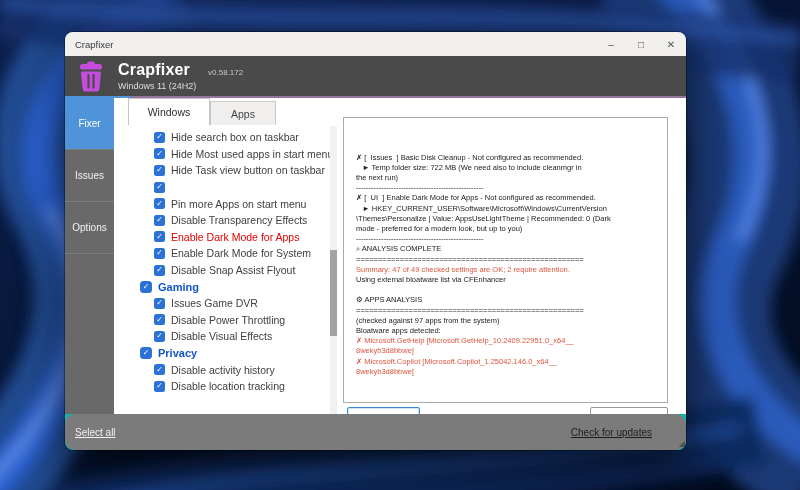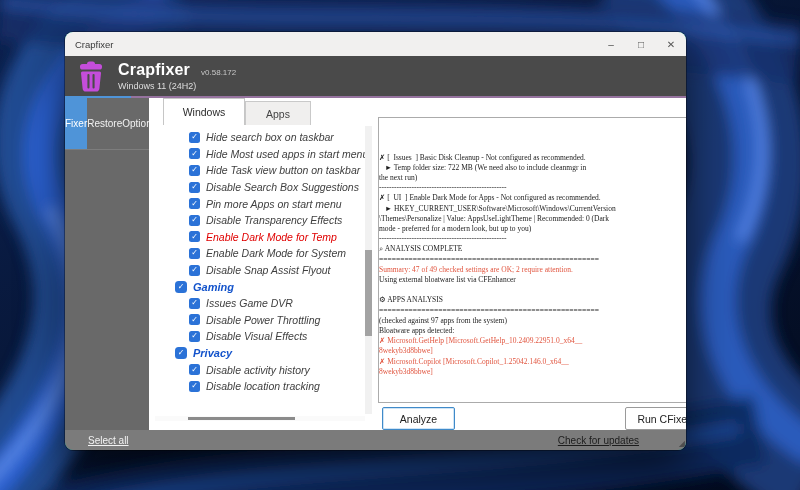--- a/index.html
+++ b/index.html
@@ -26,30 +26,30 @@
   .win-controls { display: flex; height: 100%; }
   .win-btn { width: 30px; height: 100%; display: flex; align-items: center; justify-content: center;
              font-size: 10px; color: #555; cursor: default; }
   .header {
     height: 40px; background: #4a4a4a; display: flex; align-items: center;
     padding-left: 13px; flex: 0 0 auto;
   }
   .trash-wrap { width: 30px; margin-right: 10px; display: flex; align-items: center; }
   .header-text .line1 { display: flex; align-items: baseline; }
   .app-name { font-size: 16px; font-weight: bold; color: #ffffff; letter-spacing: .2px; }
-  .app-version { font-size: 8px; color: #c7c7c7; margin-left: 11px; }
+  .app-version { font-size: 8px; color: #c7c7c7; margin-left: 18px; }
   .app-os { font-size: 9px; color: #dedede; margin-top: 2px; }
   .accent-strip { height: 2px; display: flex; flex: 0 0 auto; }
   .accent-strip .seg-left { width: 66px; background: #4f94d8; }
   .accent-strip .seg-right { flex: 1; background: #96739f; }
 
   .body-row { flex: 1; display: flex; min-height: 0; background: #fff; }
 
   
-  .sidebar { width: 84px; background: #696969; display: flex; flex-direction: row; flex: 0 0 auto; }
+  .sidebar { width: 49px; background: #696969; display: flex; flex-direction: column; flex: 0 0 auto; }
   .side-item {
     height: 52px; display: flex; align-items: center; justify-content: center;
     color: #f2f2f2; font-size: 10px; border-bottom: 1px solid #7d7d7d; cursor: default;
   }
   .side-item.active { background: #4f94d8; color: #ffffff; }
 
   
   .main { flex: 1; position: relative; background: #ffffff; }
   .tab { position: absolute; display: flex; align-items: center; justify-content: center;
          font-size: 10.5px; color: #2c2c2c; cursor: default; }
@@ -62,51 +62,52 @@
   .chk-row { height: 16.6px; display: flex; align-items: center; padding-left: 34px; }
   .chk-row.group { padding-left: 20px; }
   .chk-box {
     width: 11px; height: 11px; border-radius: 2.5px; background: #2b72d7;
     display: flex; align-items: center; justify-content: center; flex: 0 0 auto; cursor: default;
   }
   .chk-row.group .chk-box { width: 12px; height: 12px; border-radius: 3.5px; }
   .chk-box .tick { color: #fff; font-size: 8px; line-height: 1; }
   .chk-box.unchecked { background: #fff; border: 1px solid #a35b5b; }
   .chk-box.unchecked .tick { visibility: hidden; }
-  .chk-label { font-size: 10.5px; color: #404040; margin-left: 6px; white-space: nowrap; font-style: italic; }
+  .chk-label { font-size: 10.5px; color: #404040; margin-left: 6px; white-space: nowrap; }
   .chk-row.red .chk-label { color: #e00000; }
   .chk-row.group .chk-label { color: #1353cb; font-weight: bold; font-size: 11px; }
 
   .vscroll { position: absolute; left: 216px; top: 28px; width: 7px; height: 288px; background: #f1f1f1; }
   .vscroll .thumb { position: absolute; left: 0; width: 7px; top: 124px; height: 86px; background: #a3a3a3; }
   .hscroll { position: absolute; left: 6px; top: 318px; width: 210px; height: 5px; background: #fafafa; }
   .hscroll .thumb { position: absolute; top: 1px; left: 33px; width: 107px; height: 3px; background: #8b8b8b; }
 
   .console {
     position: absolute; left: 229px; top: 19px; width: 325px; height: 286px;
-    border: 1px solid #ababab; background: #fff; padding: 4px 0;
-    font-family: Liberation Serif, serif; font-size: 7.5px; line-height: 10.2px;
+    border: 1px solid #ababab; background: #fff; padding: 4px 12px;
+    font-family: Liberation Sans, sans-serif; font-size: 7.5px; line-height: 10.2px;
     color: #1c1c1c; white-space: pre; overflow: hidden;
   }
   .console .line { min-height: 10.2px; }
   .console .line.red { color: #e1553f; }
 
   .btn {
     position: absolute; top: 309px; height: 23px; background: #fff;
     display: flex; align-items: center; justify-content: center;
     font-size: 10.5px; color: #222; border-radius: 2px; cursor: default;
   }
   .btn-analyze { left: 233px; width: 73px; border: 1px solid #3f8ac9; box-shadow: 0 0 0 1px #cfe4f5 inset; }
   .btn-run { left: 476px; width: 78px; border: 1px solid #9a9a9a; }
 
   
   .statusbar {
-    height: 20px; background: #7b7b7b; flex: 0 0 auto;
-    display: flex; align-items: center; justify-content: space-between; padding: 0 23px;
+    height: 36px; background: #7b7b7b; flex: 0 0 auto;
+    display: flex; align-items: center; justify-content: space-between; padding: 0 10px;
     position: relative;
+    border-radius: 10px;
   }
   .status-link-left { color: #f2f2f2; font-size: 10px; text-decoration: underline; cursor: default; }
   .status-link-right { color: #1d1d1d; font-size: 10px; text-decoration: underline; margin-right: 24px; cursor: default; }
   .grip { position: absolute; right: 2px; bottom: 2px; font-size: 8px; color: #4e4e4e; letter-spacing: -1px; }
 </style>
 </head>
 <body>
 
 <div class="wallpaper">
   <svg width="800" height="490" viewBox="0 0 800 490">
@@ -169,21 +170,21 @@
   <div class="accent-strip">
     <div class="seg-left"></div>
     <div class="seg-right"></div>
   </div>
 
   <div class="body-row">
 
     <div class="sidebar">
 
     <div class="side-item active">Fixer</div>
-        <div class="side-item">Restore</div>
+        <div class="side-item">Issues</div>
         <div class="side-item">Options</div>
       </div>
 
     <div class="main">
       <div class="tab tab-active">Windows</div>
       <div class="tab tab-inactive">Apps</div>
 
       <div class="checklist-viewport">
 
       <div class="chk-row">
@@ -201,39 +202,38 @@
           <div class="chk-row">
             <span class="chk-box">
               <span class="tick">✓</span>
             </span>
             <span class="chk-label">Hide Task view button on taskbar</span>
           </div>
           <div class="chk-row">
             <span class="chk-box">
               <span class="tick">✓</span>
             </span>
-            <span class="chk-label">Disable Search Box Suggestions</span>
           </div>
           <div class="chk-row">
             <span class="chk-box">
               <span class="tick">✓</span>
             </span>
             <span class="chk-label">Pin more Apps on start menu</span>
           </div>
           <div class="chk-row">
             <span class="chk-box">
               <span class="tick">✓</span>
             </span>
             <span class="chk-label">Disable Transparency Effects</span>
           </div>
           <div class="chk-row red">
             <span class="chk-box">
               <span class="tick">✓</span>
             </span>
-            <span class="chk-label">Enable Dark Mode for Temp</span>
+            <span class="chk-label">Enable Dark Mode for Apps</span>
           </div>
           <div class="chk-row">
             <span class="chk-box">
               <span class="tick">✓</span>
             </span>
             <span class="chk-label">Enable Dark Mode for System</span>
           </div>
           <div class="chk-row">
             <span class="chk-box">
               <span class="tick">✓</span>

